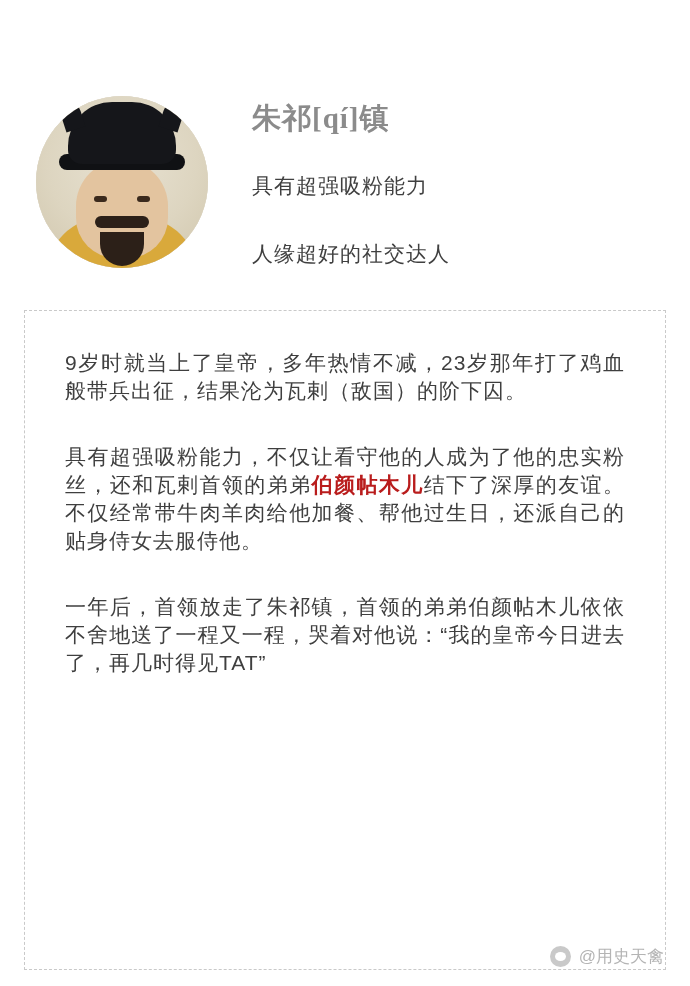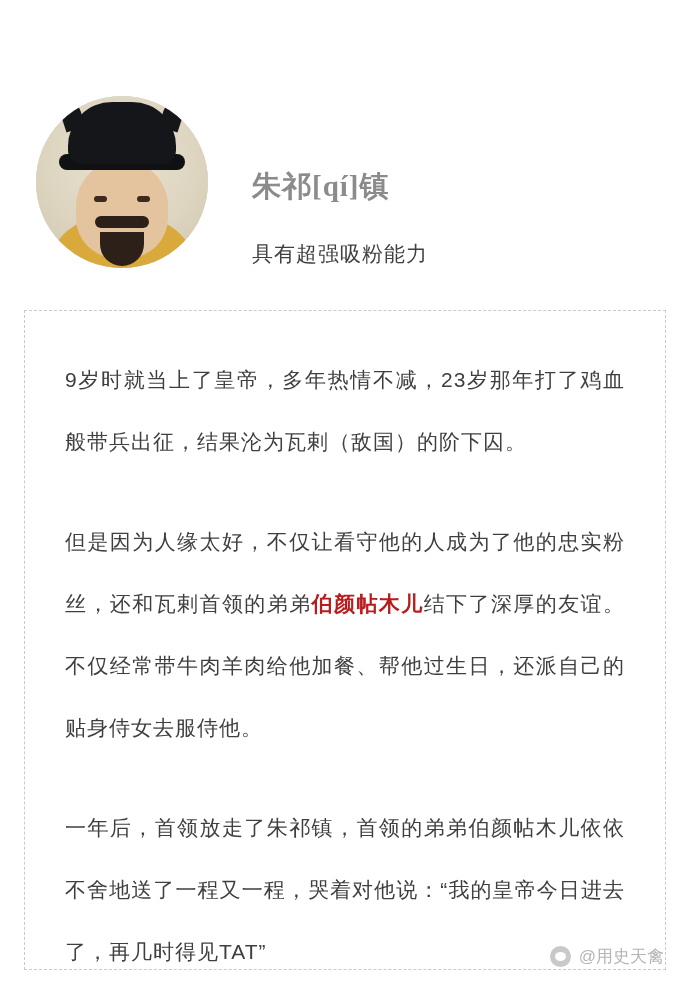--- a/index.html
+++ b/index.html
@@ -164,21 +164,21 @@
     top: 310px;
     width: 642px;
     height: 660px;
     border: 1px dashed #c9c9c9;
     box-sizing: border-box;
     padding: 38px 40px 0 40px;
     background: #fff;
   }
   .para {
     font-size: 21px;
-    line-height: 62px;
+    line-height: 28px;
     color: #3f3f3f;
     letter-spacing: 1px;
     margin: 0 0 38px 0;
     text-align: justify;
   }
   .para b {
     font-weight: 700;
     color: #b91c1c;
   }
 
@@ -228,25 +228,26 @@
     </div>
     <div class="av-brim"></div>
     <div class="av-hat"></div>
   </div>
 
   <div class="profile-text">
     <div class="name">
       <span>朱祁</span><span class="pinyin">[qí]</span><span>镇</span>
     </div>
     <div class="tagline">具有超强吸粉能力</div>
+    <div class="tagline second">人缘超好的社交达人</div>
   </div>
 </div>
 
 <div class="card">
   <p class="para">9岁时就当上了皇帝，多年热情不减，23岁那年打了鸡血般带兵出征，结果沦为瓦剌（敌国）的阶下囚。</p>
-  <p class="para"><span>但是因为人缘太好，不仅让看守他的人成为了他的忠实粉丝，还和瓦剌首领的弟弟</span><b>伯颜帖木儿</b><span>结下了深厚的友谊。不仅经常带牛肉羊肉给他加餐、帮他过生日，还派自己的贴身侍女去服侍他。</span></p>
+  <p class="para"><span>具有超强吸粉能力，不仅让看守他的人成为了他的忠实粉丝，还和瓦剌首领的弟弟</span><b>伯颜帖木儿</b><span>结下了深厚的友谊。不仅经常带牛肉羊肉给他加餐、帮他过生日，还派自己的贴身侍女去服侍他。</span></p>
   <p class="para">一年后，首领放走了朱祁镇，首领的弟弟伯颜帖木儿依依不舍地送了一程又一程，哭着对他说：“我的皇帝今日进去了，再几时得见TAT”</p>
 </div>
 
 <div class="watermark">
   <span class="weibo-icon"></span>
   <span>@用史天禽</span>
 </div>
 
 </body></html>

